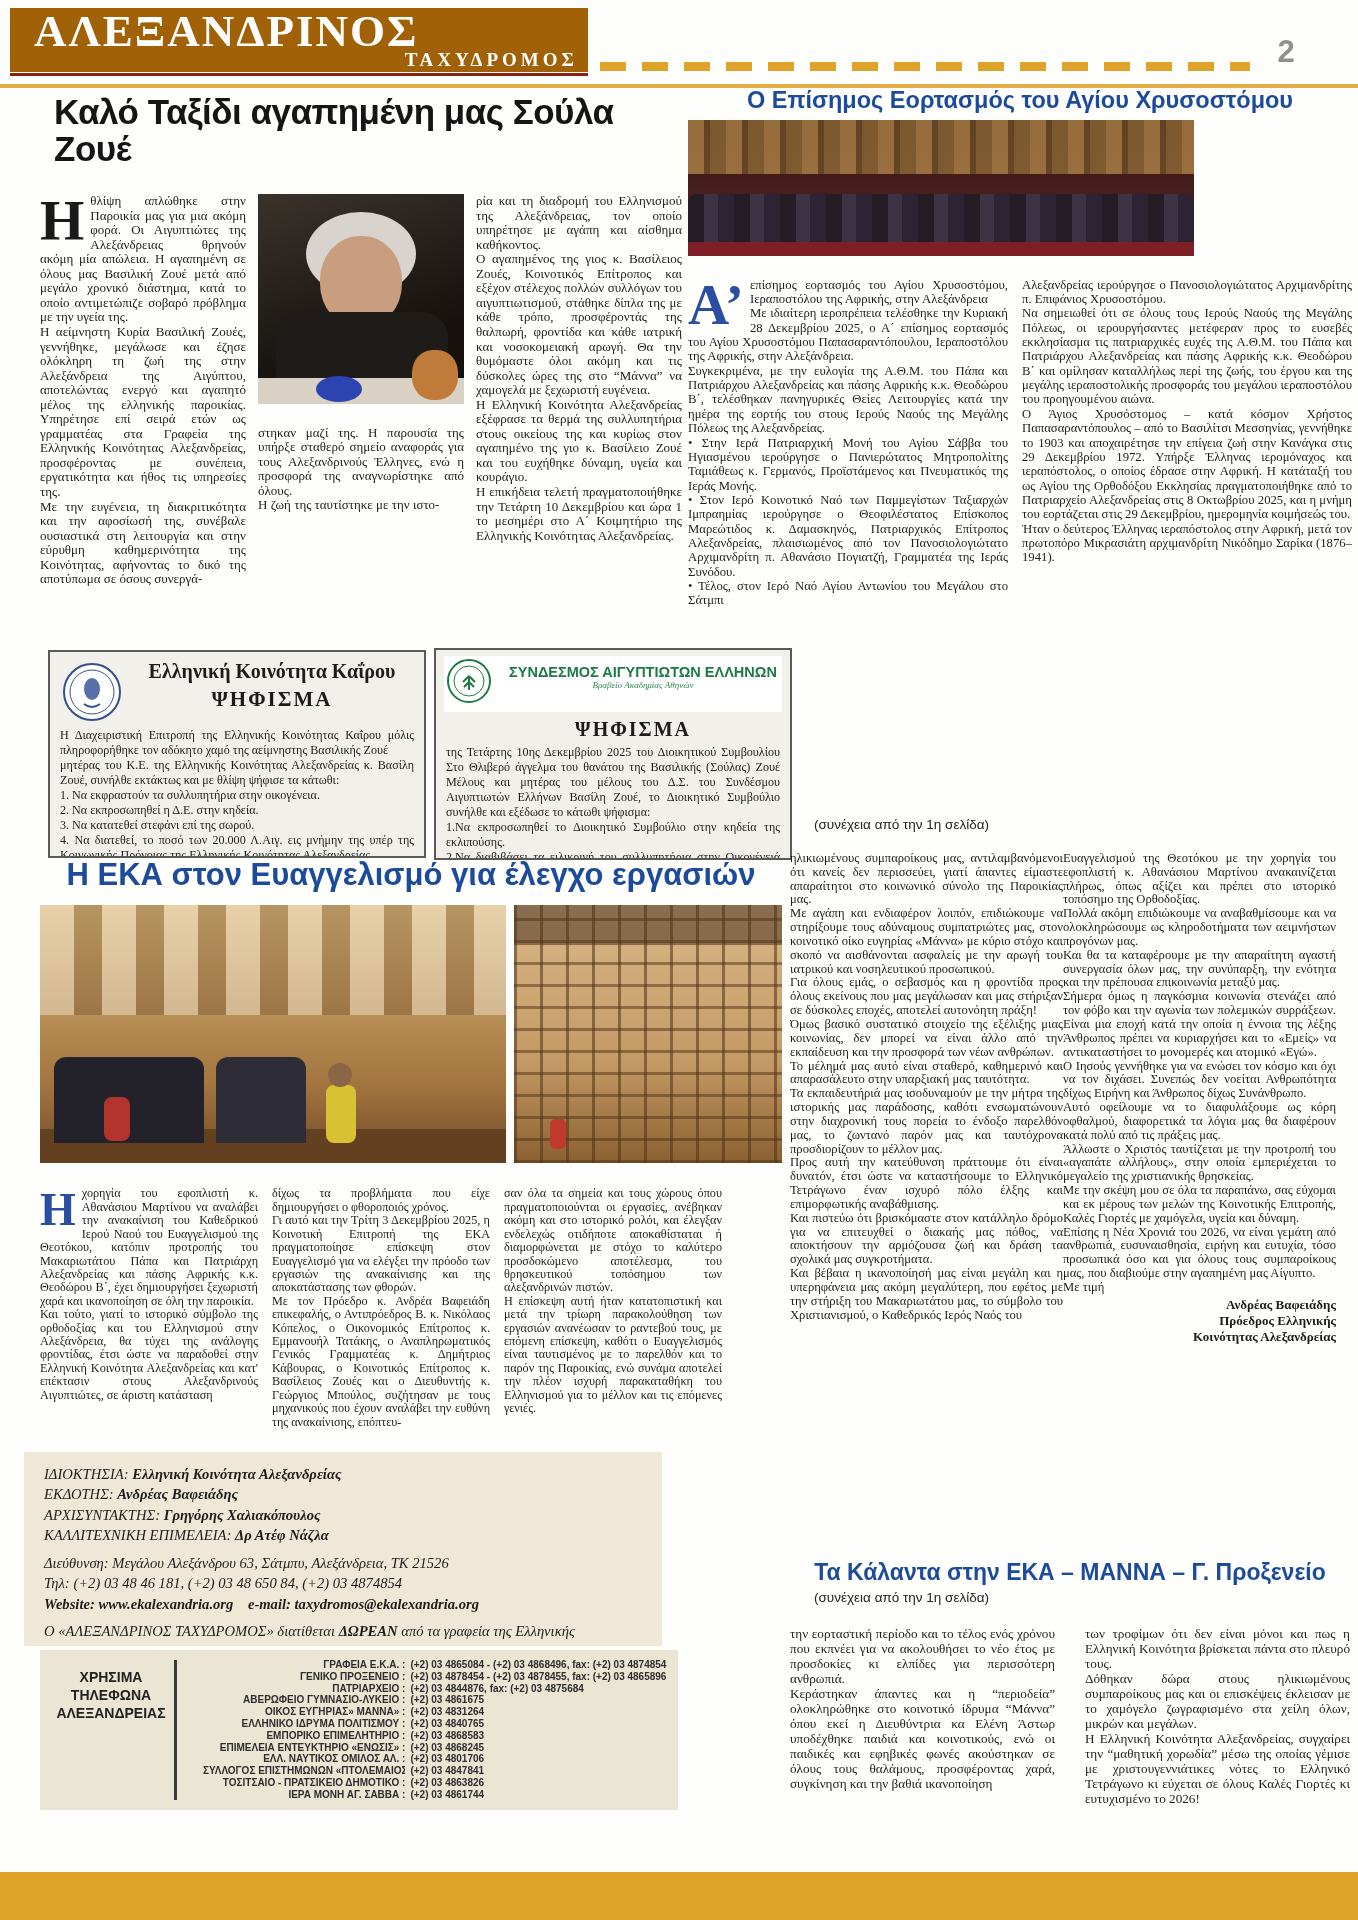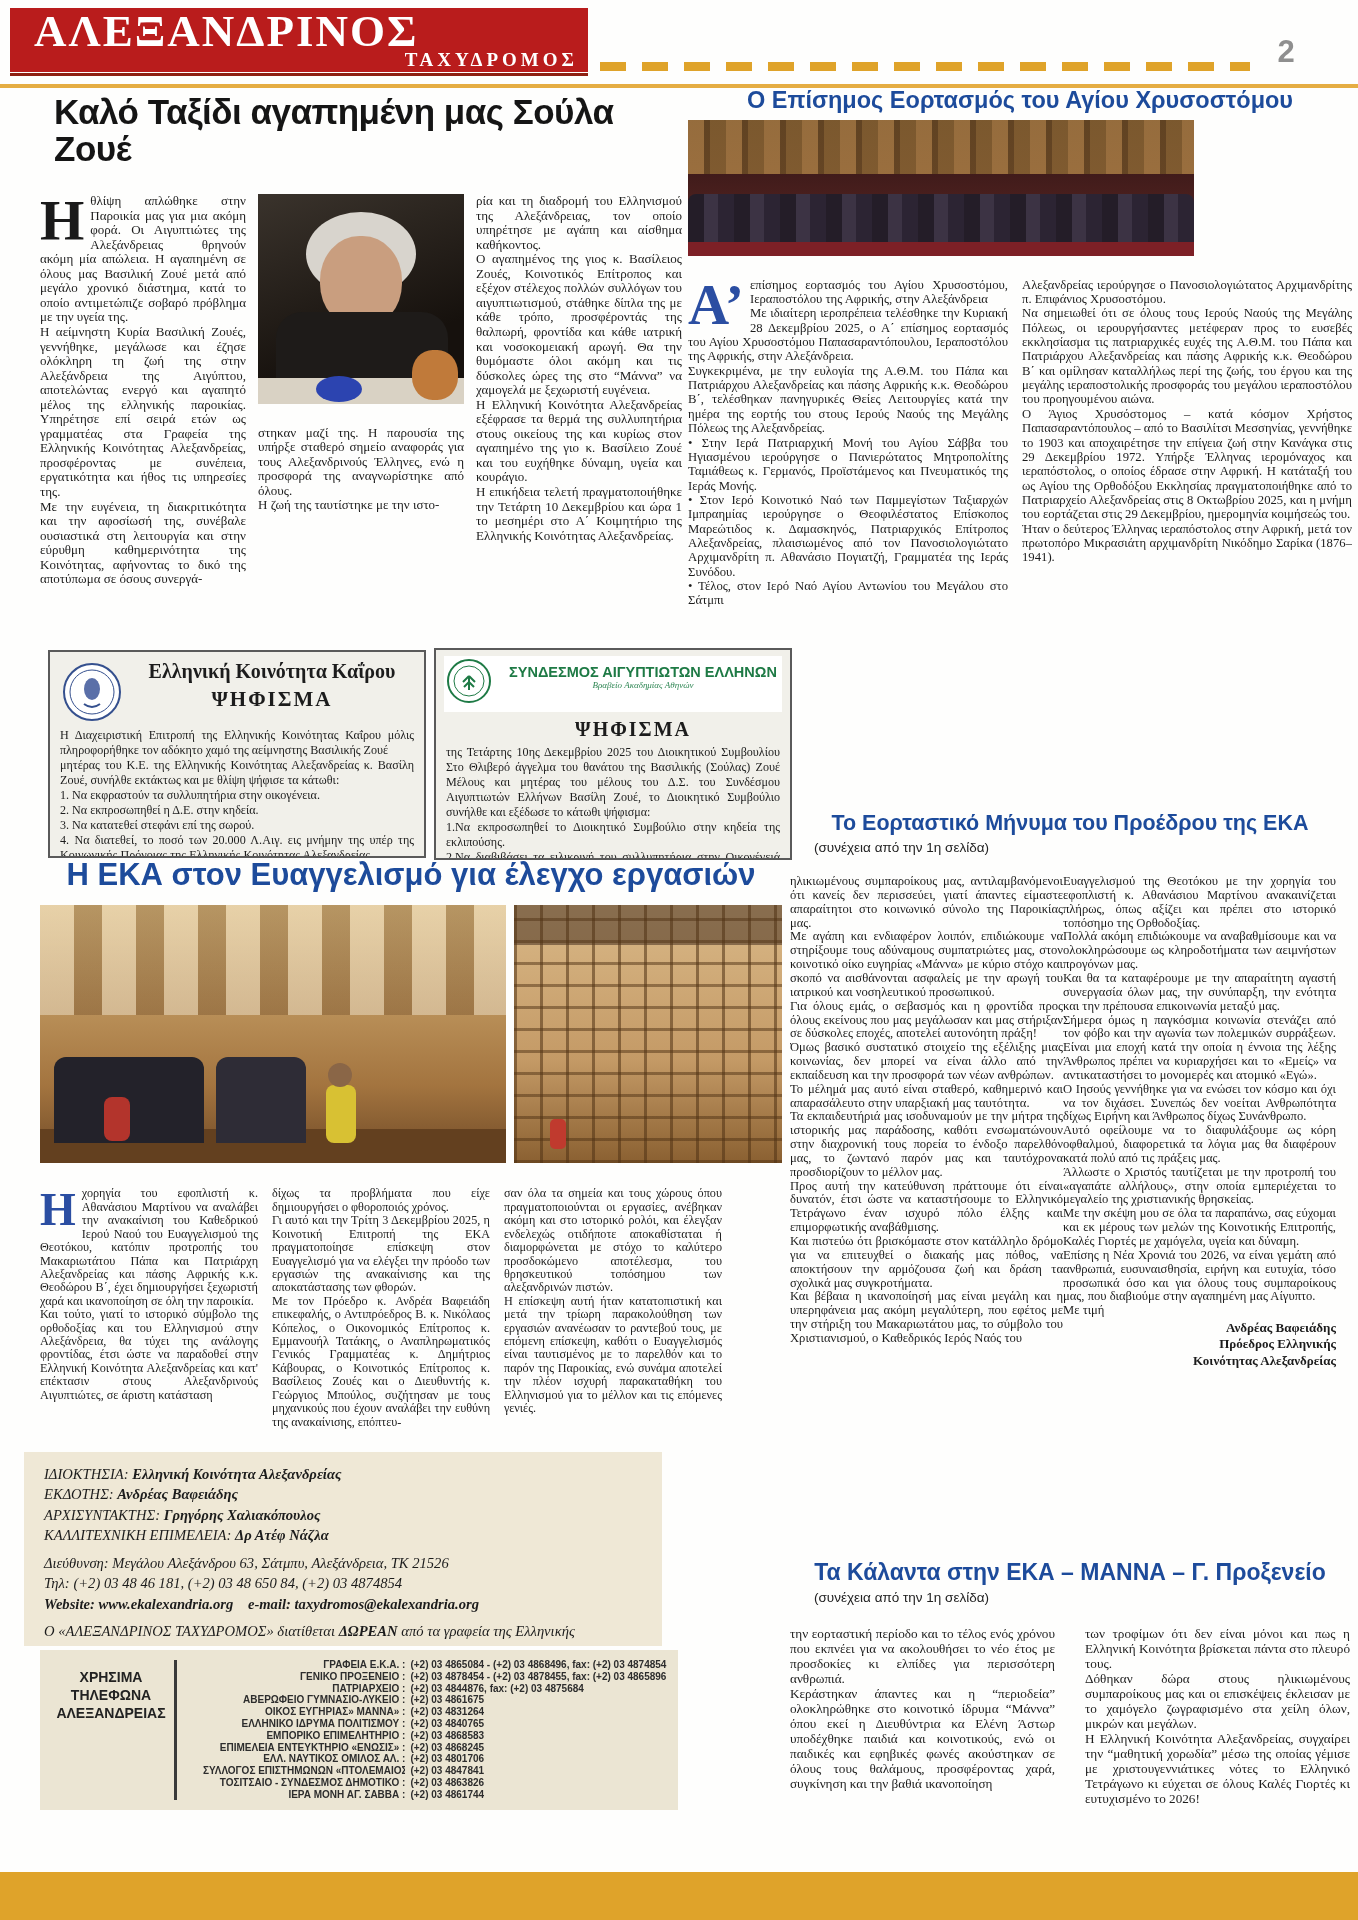--- a/index.html
+++ b/index.html
@@ -2,21 +2,21 @@
 <html><head>
 <meta charset="utf-8">
 <style>
   html,body{margin:0;padding:0;background:#ffffff;}
   .page{position:relative;width:1358px;height:1920px;background:#fefefd;overflow:hidden;
         font-family:"Liberation Serif","DejaVu Serif",serif;color:#1c1c1c;}
   .abs{position:absolute;}
   .sans{font-family:"Liberation Sans","DejaVu Sans",sans-serif;}
 
   
-  .banner{left:10px;top:8px;width:578px;height:64px;background:#b91c1c;}
+  .banner{left:10px;top:8px;width:578px;height:64px;background:#a16207;}
   .banner-title{font-family:"Liberation Serif",serif;font-weight:bold;color:#fff;
                 font-size:45px;line-height:1.02;letter-spacing:2px;padding:1px 0 0 24px;}
   .banner-sub{position:absolute;right:10px;bottom:1px;color:#fff;font-weight:bold;
               font-size:19px;letter-spacing:4px;font-family:"Liberation Serif",serif;}
   .red-line{left:10px;top:73px;width:578px;height:3px;background:#8e2012;}
   .dash-strip{left:600px;top:62px;width:650px;height:9px;
               background:repeating-linear-gradient(90deg,#dfa32a 0 26px,transparent 26px 42px);}
   .gold-rule{left:0;top:84px;width:1358px;height:4px;background:#e5ad43;}
   .pagenum{left:1262px;top:34px;width:48px;text-align:center;color:#8f8f8f;
            font-size:31px;font-weight:bold;}
@@ -291,32 +291,31 @@
         </div>
       <div class="ph-row">
           <span class="ph-name">ΕΛΛ. ΝΑΥΤΙΚΟΣ ΟΜΙΛΟΣ ΑΛ. :</span>
           <span class="ph-val">(+2) 03 4801706</span>
         </div>
       <div class="ph-row">
           <span class="ph-name">ΣΥΛΛΟΓΟΣ  ΕΠΙΣΤΗΜΩΝΩΝ «ΠΤΟΛΕΜΑΙΟΣ Α» :</span>
           <span class="ph-val">(+2) 03 4847841</span>
         </div>
       <div class="ph-row">
-          <span class="ph-name">ΤΟΣΙΤΣΑΙΟ - ΣΥΝΔΕΣΜΟΣ ΔΗΜΟΤΙΚΟ :</span>
+          <span class="ph-name">ΤΟΣΙΤΣΑΙΟ - ΠΡΑΤΣΙΚΕΙΟ ΔΗΜΟΤΙΚΟ :</span>
           <span class="ph-val">(+2) 03 4863826</span>
         </div>
       <div class="ph-row">
           <span class="ph-name">ΙΕΡΑ ΜΟΝΗ ΑΓ. ΣΑΒΒΑ :</span>
           <span class="ph-val">(+2) 03 4861744</span>
         </div>
     </div>
   </div>
 
   <div class="abs" style="left:790px;top:812px;width:560px;">
-    <div class="head-blue" style="font-size:21.5px;text-align:center;">Το Εορταστικό Μήνυμα του Προέδρου της ΕΚΑ</div>
     <div class="note">(συνέχεια από την 1η σελίδα)</div>
     <div class="cols" style="height:688px;">
       <div class="col" style="width:273px;font-size:12.6px;line-height:1.1;">
         <span>ηλικιωμένους συμπαροίκους μας, αντιλαμβανόμενοι ότι κανείς δεν περισσεύει, γιατί άπαντες είμαστε απαραίτητοι στο κοινωνικό σύνολο της Παροικίας μας.
 Με αγάπη και ενδιαφέρον λοιπόν, επιδιώκουμε να στηρίξουμε τους αδύναμους συμπατριώτες μας, στον κοινοτικό οίκο ευγηρίας «Μάννα» με κύριο στόχο και σκοπό να αισθάνονται ασφαλείς με την αρωγή του ιατρικού και νοσηλευτικού προσωπικού.
 Για όλους εμάς, ο σεβασμός και η φροντίδα προς όλους εκείνους που μας μεγάλωσαν και μας στήριξαν σε δύσκολες εποχές, αποτελεί αυτονόητη πράξη!
 Όμως βασικό συστατικό στοιχείο της εξέλιξης μιας κοινωνίας, δεν μπορεί να είναι άλλο από την εκπαίδευση και την προσφορά των νέων ανθρώπων.
 Το μέλημά μας αυτό είναι σταθερό, καθημερινό και απαρασάλευτο στην υπαρξιακή μας ταυτότητα.
 Τα εκπαιδευτήριά μας ισοδυναμούν με την μήτρα της ιστορικής μας παράδοσης, καθότι ενσωματώνουν στην διαχρονική τους πορεία το ένδοξο παρελθόν μας, το ζωντανό παρόν μας και ταυτόχρονα προσδιορίζουν το μέλλον μας.
 Προς αυτή την κατεύθυνση πράττουμε ότι είναι δυνατόν, έτσι ώστε να καταστήσουμε το Ελληνικό Τετράγωνο έναν ισχυρό πόλο έλξης και επιμορφωτικής αναβάθμισης.

